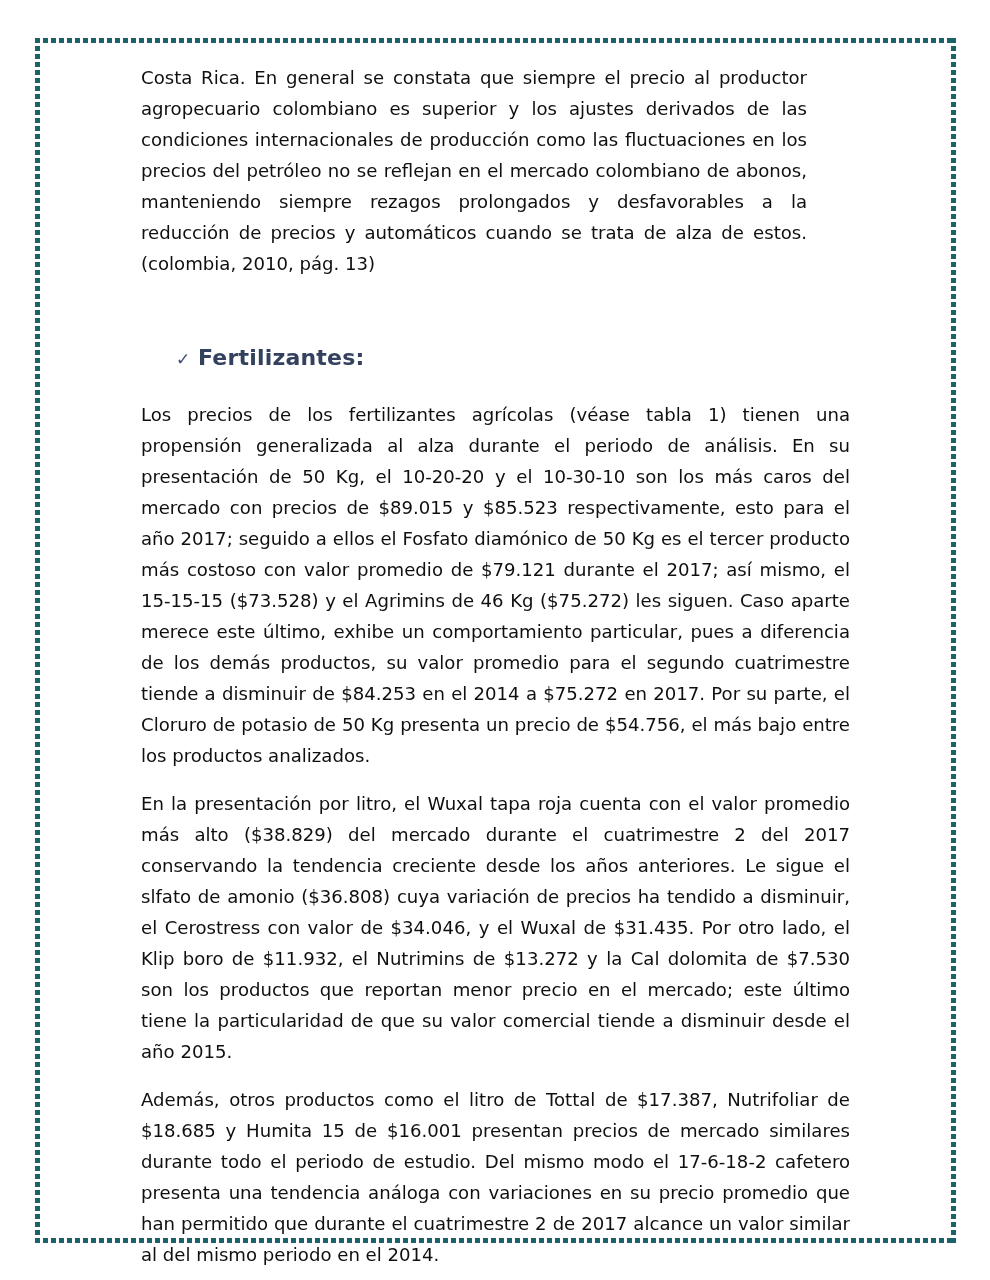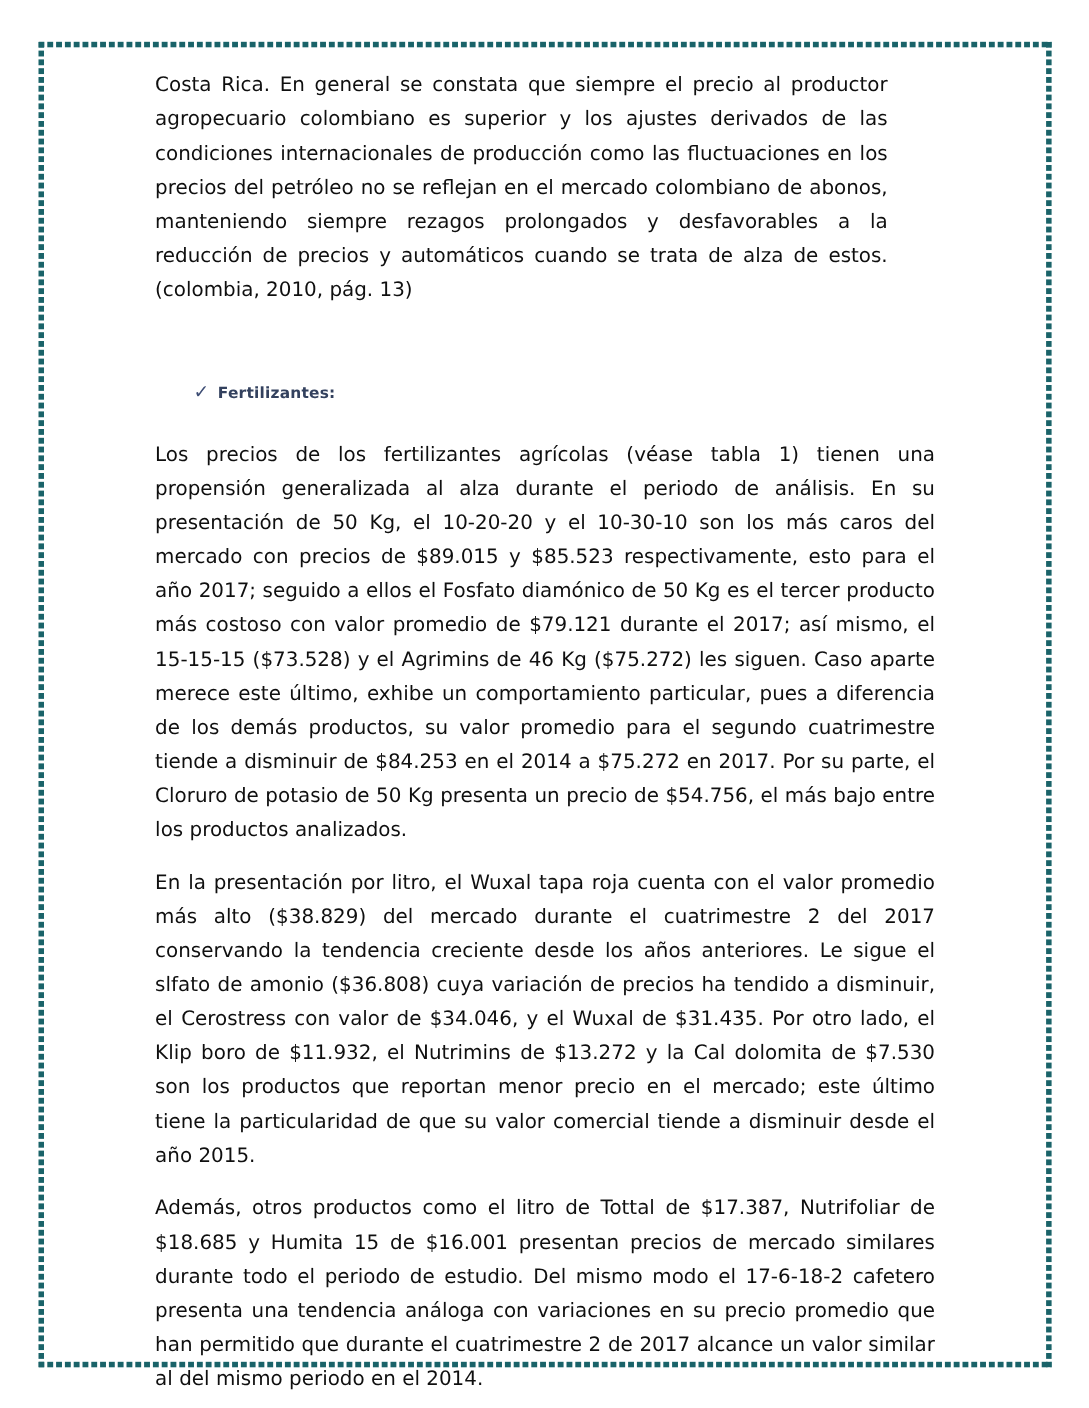--- a/index.html
+++ b/index.html
@@ -103,21 +103,21 @@
   .bullet-check {
     color: #3d4d74;
     font-size: 17px;
     line-height: 31px;
     width: 22px;
     flex: 0 0 22px;
   }
   .bullet-label {
     color: #33415e;
     font-weight: bold;
-    font-size: 14px;
+    font-size: 22px;
     line-height: 31px;
     letter-spacing: 0.2px;
     font-family: "DejaVu Sans", sans-serif;
   }
 </style>
 </head>
 <body>
 
 <div class="page">
 

